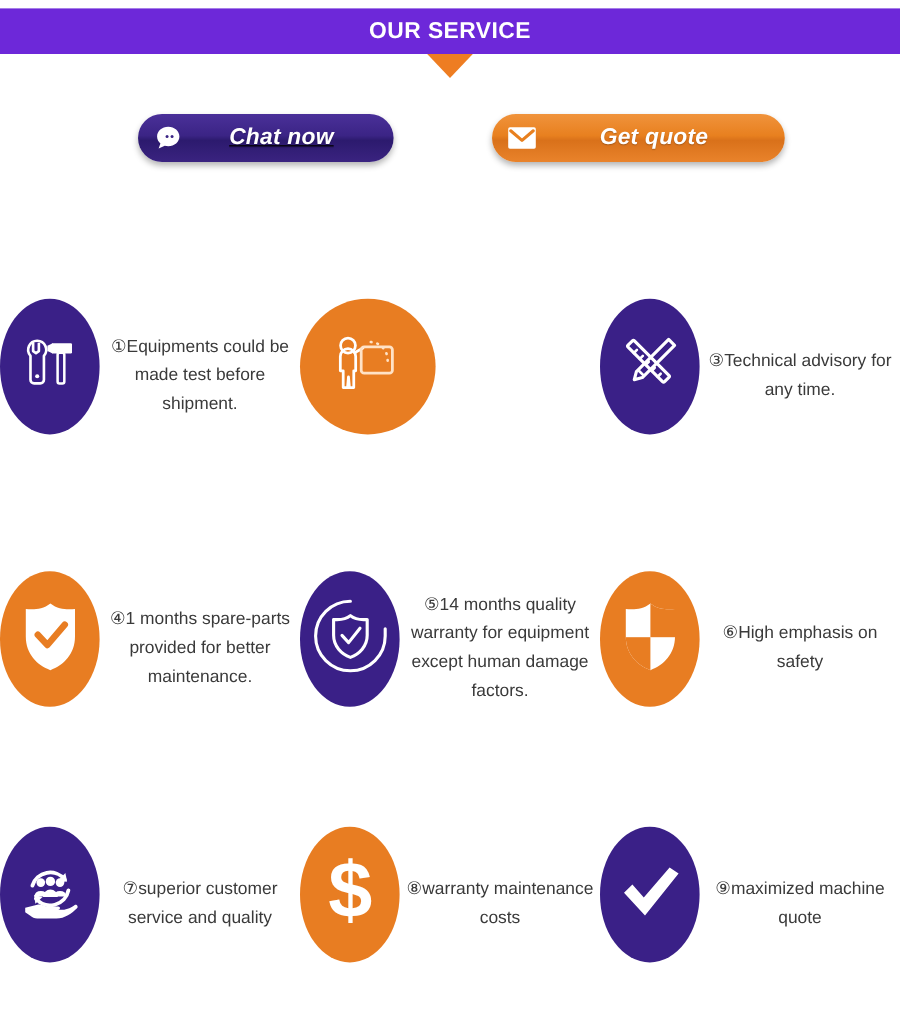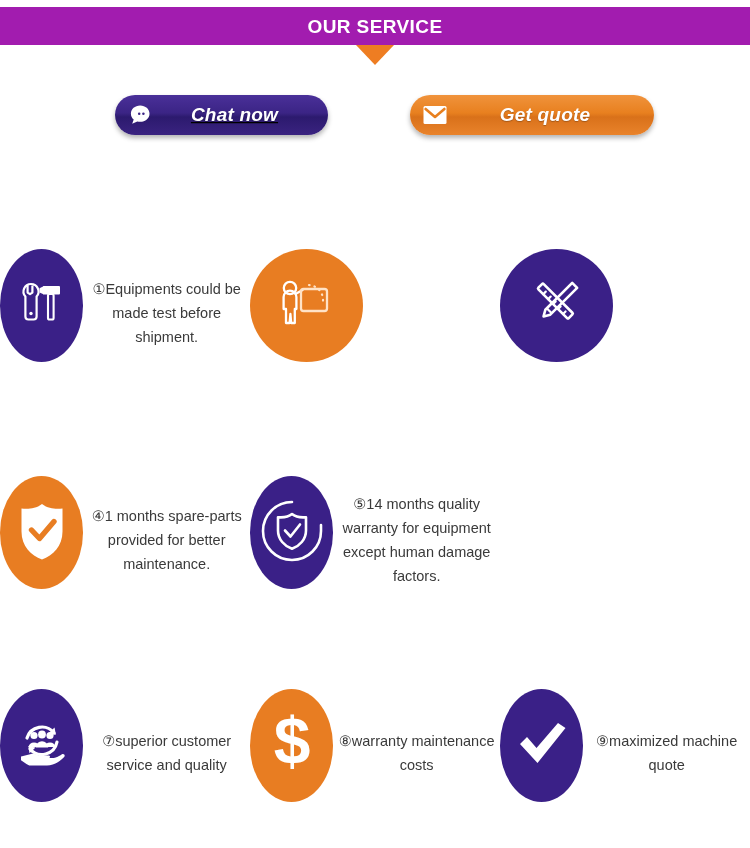--- a/index.html
+++ b/index.html
@@ -19,21 +19,21 @@
   .banner-wrap {
     position: absolute;
     top: 7px;
     left: 0;
     width: 750px;
     height: 38px;
   }
   .banner {
     width: 100%;
     height: 100%;
-    background: #a21caf;
+    background: #6d28d9;
     display: flex;
     align-items: center;
     justify-content: center;
   }
   .banner-title {
     color: #ffffff;
     font-size: 19px;
     font-weight: 600;
     letter-spacing: 0.4px;
     line-height: 1;
@@ -229,20 +229,21 @@
               <path d="M29.5 44 l7 0" stroke="#ffffff" stroke-width="2.2"></path>
             </g>
             <g transform="rotate(-45 33 33)">
 
               <rect x="29.5" y="9" width="7.5" height="43" rx="1.2" fill="none" stroke="#ffffff" stroke-width="2.6"></rect>
               <path d="M29.5 17 l3.6 0 M29.5 24 l3.6 0 M29.5 31 l3.6 0 M29.5 38 l3.6 0 M29.5 45 l3.6 0" stroke="#ffffff" stroke-width="2.2" stroke-linecap="round"></path>
             </g>
           </svg>
         </span>
       </div>
+      <div class="caption"><span>③</span><span>Technical advisory for any time.</span></div>
     </div>
 
   </div>
 
   <div class="grid-row row-2">
 
     <div class="cell">
       <div class="circle orange">
         <span>
           <svg width="66" height="70" viewBox="0 0 66 70">
@@ -262,20 +263,39 @@
             <path d="M36 7 a29 29 0 1 0 29 29 l0 -6" fill="none" stroke="#ffffff" stroke-width="2.6" stroke-linecap="round"></path>
 
             <path d="M36 19 C31.5 22.8 25.5 22.5 22 22.2 l0 13.2 C22 44.5 28.5 51 36 53.8 C43.5 51 50 44.5 50 35.4 l0 -13.2 C46.5 22.5 40.5 22.8 36 19 z" fill="none" stroke="#ffffff" stroke-width="2.6" stroke-linejoin="round"></path>
             <path d="M29 35.5 L34.5 41.5 L44 29.5" fill="none" stroke="#ffffff" stroke-width="2.6" stroke-linecap="round" stroke-linejoin="round"></path>
           </svg>
         </span>
       </div>
       <div class="caption"><span>⑤</span><span>14 months quality warranty for equipment except human damage factors.</span></div>
     </div>
 
+    <div class="cell">
+      <div class="circle orange">
+        <span>
+          <svg width="66" height="70" viewBox="0 0 66 70">
+            <defs>
+              <clipPath id="shieldClip">
+                <path d="M33 8 C26 13.5 17.5 13 12.5 12.5 l0 23 C12.5 50 22 59.5 33 63.5 C44 59.5 53.5 50 53.5 35.5 l0 -23 C48.5 13 40 13.5 33 8 z"></path>
+              </clipPath>
+            </defs>
+            <path d="M33 8 C26 13.5 17.5 13 12.5 12.5 l0 23 C12.5 50 22 59.5 33 63.5 C44 59.5 53.5 50 53.5 35.5 l0 -23 C48.5 13 40 13.5 33 8 z" fill="#ffffff"></path>
+            <g clip-path="url(#shieldClip)">
+              <rect x="33" y="4" width="26" height="32" fill="#e87d22"></rect>
+              <rect x="7" y="36" width="26" height="32" fill="#e87d22"></rect>
+            </g>
+          </svg>
+        </span>
+      </div>
+      <div class="caption"><span>⑥</span><span>High emphasis on safety</span></div>
+    </div>
 
   </div>
 
   <div class="grid-row row-3">
 
     <div class="cell">
       <div class="circle purple">
         <span>
           <svg width="70" height="70" viewBox="0 0 70 70">
 

